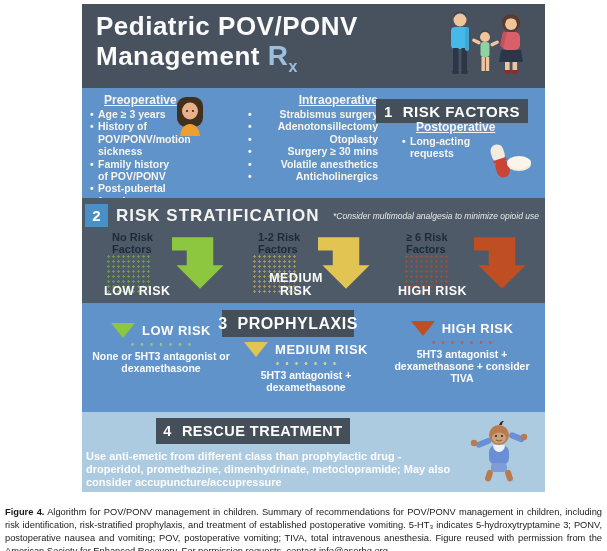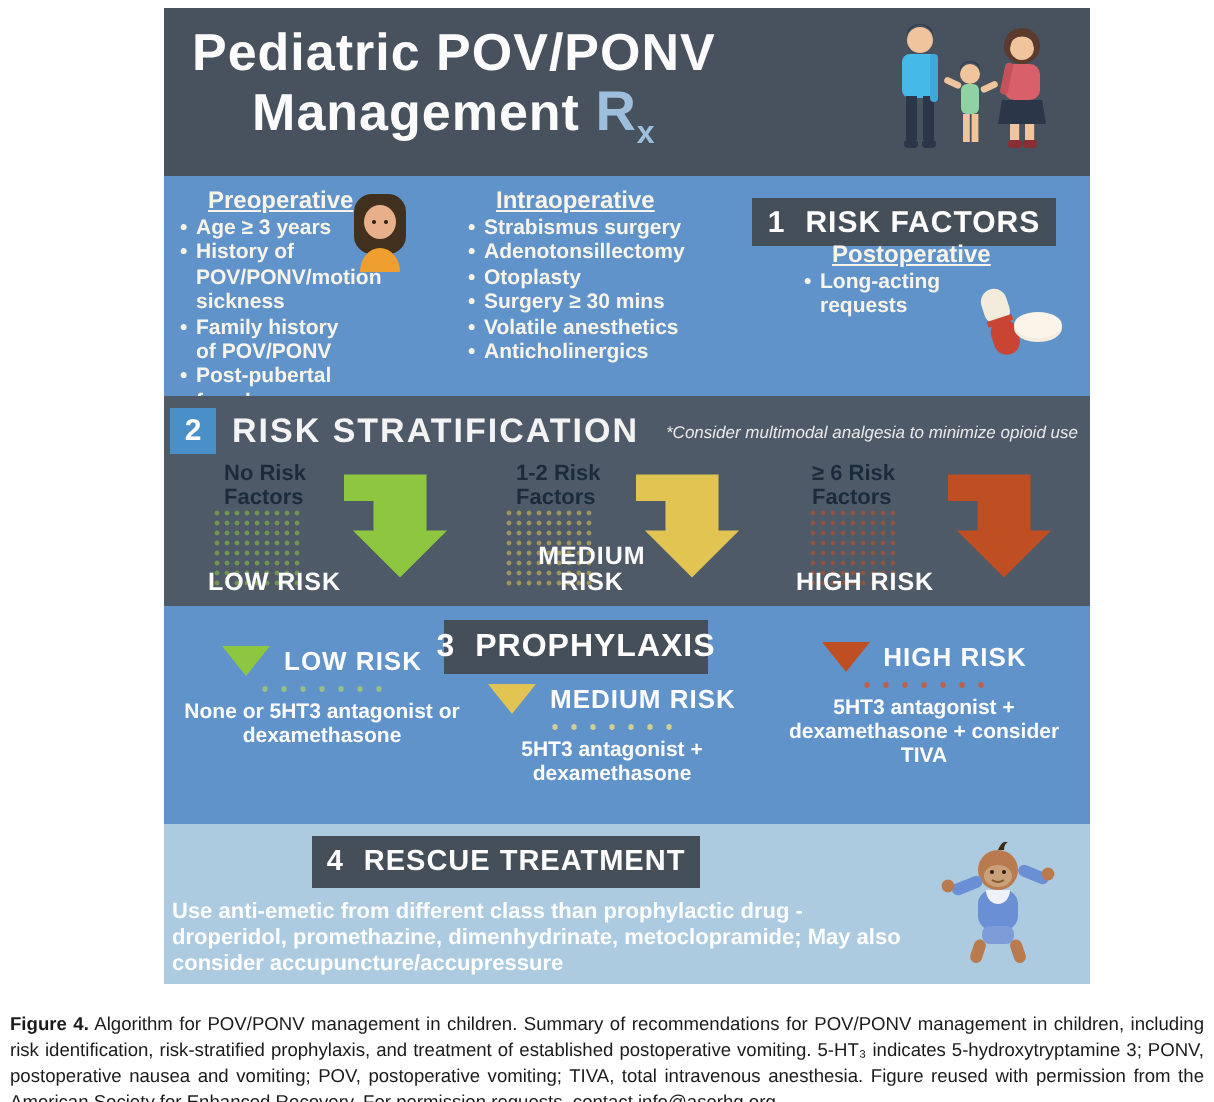--- a/index.html
+++ b/index.html
@@ -3,35 +3,35 @@
 <meta charset="utf-8">
 <style>
   html,body{margin:0;padding:0;background:#ffffff;}
   .page{position:relative;width:607px;height:551px;background:#ffffff;overflow:hidden;
         font-family:"Liberation Sans",sans-serif;}
   .infographic{position:absolute;left:82px;top:4px;width:463px;height:488px;overflow:hidden;}
 
   
   .ig-header{position:absolute;left:0;top:0;width:463px;height:84px;background:#47525e;}
   .ig-title{position:absolute;left:14px;top:8px;color:#fbfbfb;font-size:26px;font-weight:bold;
-            line-height:1.1;letter-spacing:.5px;text-align:center;}
+            line-height:1.1;letter-spacing:.5px;}
   .rx{color:#9dbfdd;font-size:28px;font-weight:bold;}
   .rx sub{font-size:16px;}
   .family-svg{position:absolute;right:14px;top:7px;}
 
   
   .sec-rf{position:absolute;left:0;top:84px;width:463px;height:110px;background:#6093c9;}
   .col-title{color:#f8f4ea;font-size:12px;font-weight:bold;text-decoration:underline;margin:0 0 1px 16px;}
   ul.bullets{margin:0;padding:0 0 0 2px;list-style:none;color:#f8f4ea;font-size:10.5px;
              font-weight:bold;line-height:1.18;}
   ul.bullets li{padding-left:8px;position:relative;}
   ul.bullets li::before{content:"•";position:absolute;left:0;}
   .preop{position:absolute;left:6px;top:5px;width:86px;}
   .girl-svg{position:absolute;left:90px;top:8px;}
-  .intraop{position:absolute;left:150px;top:5px;width:132px;}
+  .intraop{position:absolute;left:164px;top:5px;width:132px;text-align:right;}
   .hdr-box{position:absolute;background:#454f5a;color:#fdfdfd;font-weight:bold;
            display:flex;align-items:center;justify-content:center;gap:10px;}
   .rf-hdr{left:294px;top:11px;width:152px;height:24px;font-size:15px;letter-spacing:.5px;}
   .hdr-num{font-weight:bold;}
   .postop{position:absolute;left:318px;top:32px;width:92px;}
   .pill-svg{position:absolute;left:404px;top:52px;}
 
   
   .sec-rs{position:absolute;left:0;top:194px;width:463px;height:105px;background:#4e5a67;}
   .num2-box{position:absolute;left:3px;top:6px;width:23px;height:23px;background:#4a90c8;

